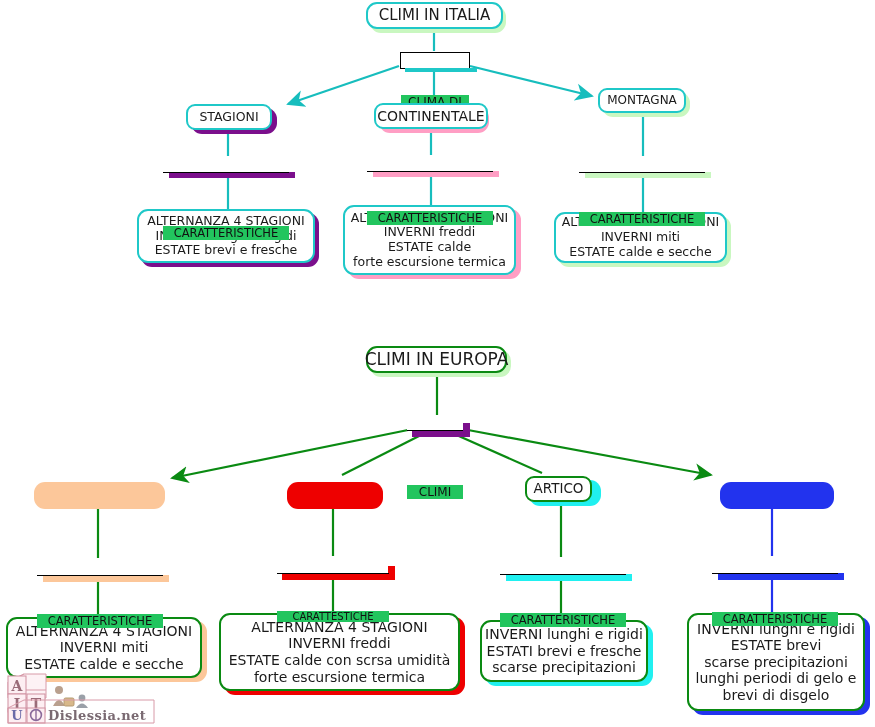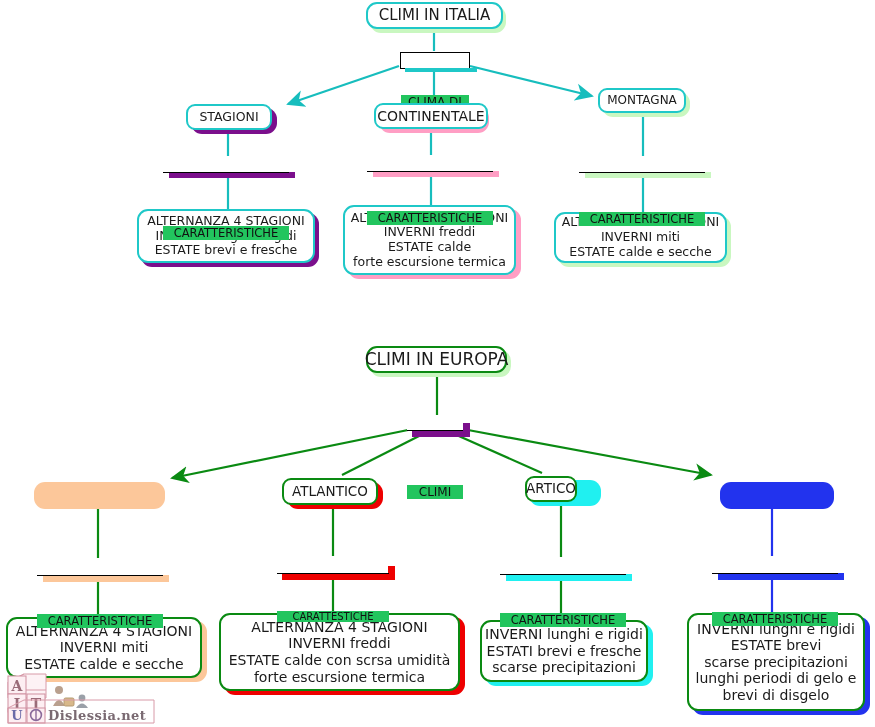--- a/index.html
+++ b/index.html
@@ -175,39 +175,36 @@
     <span class="txt">CARATTERISTICHE</span>
   </div>
   <div class="plate" style="left:11px;top:621px;width:196px;height:61px;background:#fcc79a;"></div>
   <div class="node rounded layer2" style="left:6px;top:617px;width:196px;height:61px;border-color:#0a8a12;font-size:14px;">
     <span>ALTERNANZA 4 STAGIONI
 INVERNI miti
 ESTATE calde e secche</span>
   </div>
 
   <div class="plate" style="left:287px;top:482px;width:96px;height:27px;background:#ee0000;"></div>
-  <div class="node soft layer2" style="left:282px;top:478px;width:96px;height:27px;border-color:#0a8a12;font-size:13.5px;">
-    <span>ATLANTICO</span>
-  </div>
   <div class="conlabel" style="left:277px;top:556px;width:112px;height:18px;font-size:10px;">
     <div class="bar" style="left:5px;top:17px;width:113px;height:7px;background:#ee0000;"></div>
     <div class="bar" style="left:111px;top:10px;width:7px;height:14px;background:#ee0000;"></div>
     <div class="rule"></div>
     <span class="txt">CARATTESTICHE</span>
   </div>
   <div class="plate" style="left:224px;top:617px;width:241px;height:78px;background:#ee0000;"></div>
   <div class="node rounded layer2" style="left:219px;top:613px;width:241px;height:78px;border-color:#0a8a12;font-size:14px;">
     <span>ALTERNANZA 4 STAGIONI
 INVERNI freddi
 ESTATE calde con scrsa umidità
 forte escursione termica</span>
   </div>
 
   <div class="plate" style="left:529px;top:480px;width:72px;height:26px;background:#20f0f0;"></div>
-  <div class="node soft layer2" style="left:525px;top:476px;width:52px;height:26px;border-color:#0a8a12;font-size:13.5px;">
+  <div class="node soft layer2" style="left:525px;top:476px;width:67px;height:26px;border-color:#0a8a12;font-size:13.5px;">
     <span>ARTICO</span>
   </div>
   <div class="conlabel" style="left:500px;top:557px;width:126px;height:18px;font-size:11.5px;">
     <div class="bar" style="left:6px;top:17px;width:126px;height:7px;background:#20f0f0;"></div>
     <div class="rule"></div>
     <span class="txt">CARATTERISTICHE</span>
   </div>
   <div class="plate" style="left:485px;top:624px;width:168px;height:62px;background:#20f0f0;"></div>
   <div class="node rounded layer2" style="left:480px;top:620px;width:168px;height:62px;border-color:#0a8a12;font-size:14px;">
     <span>INVERNI lunghi e rigidi

